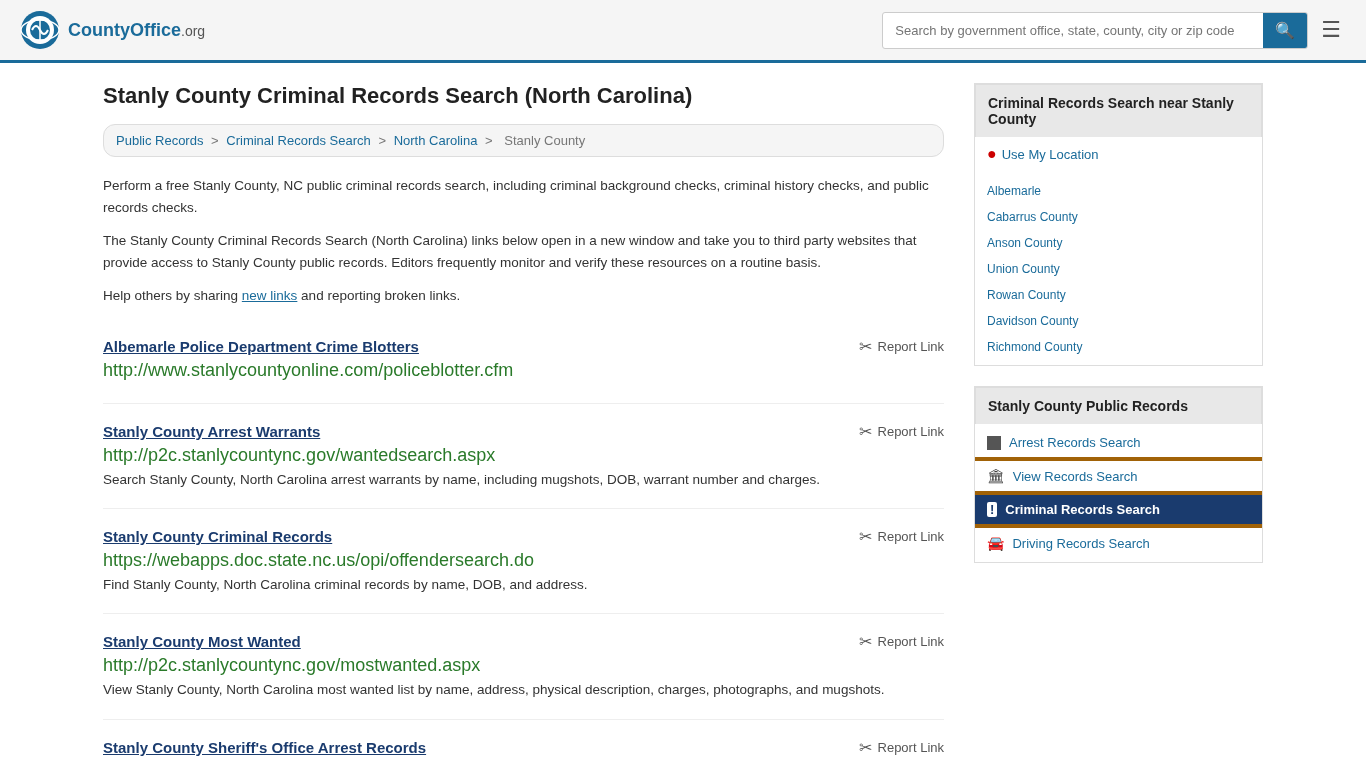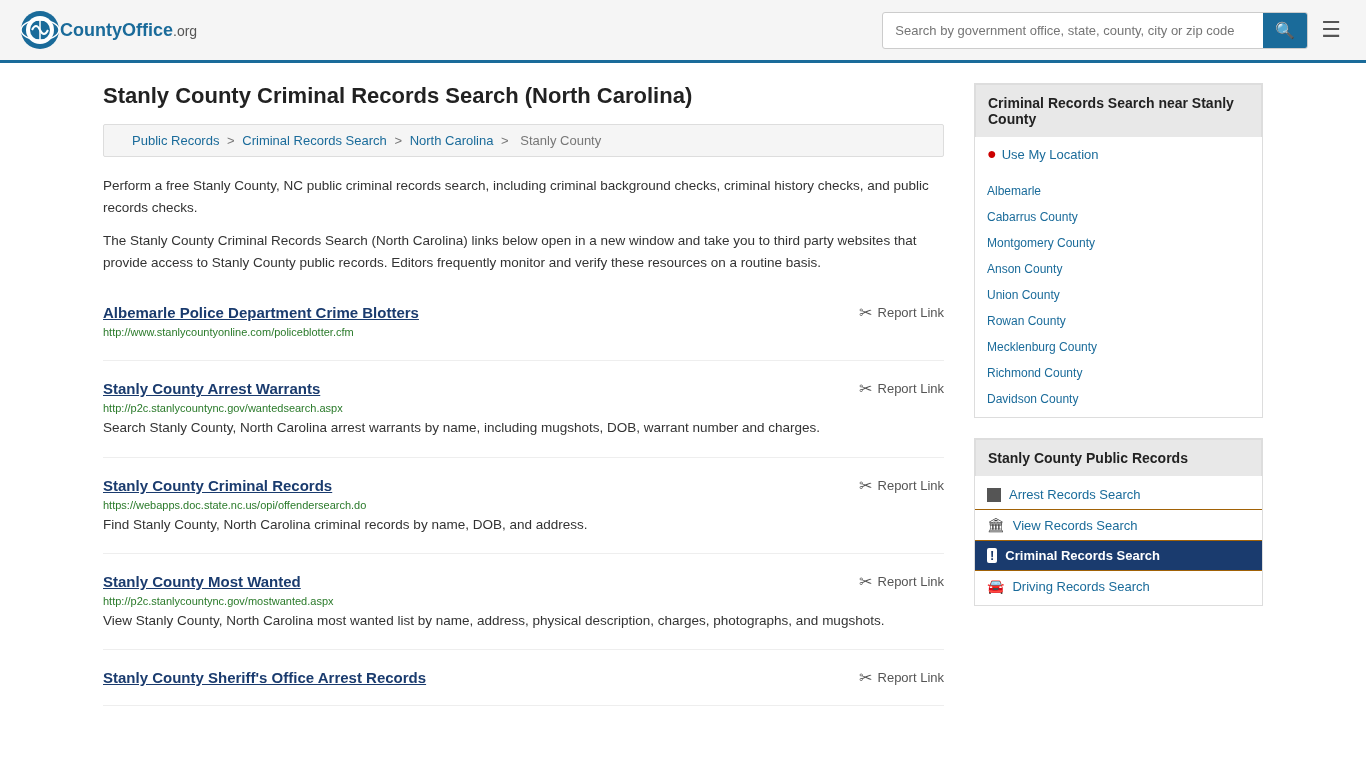--- a/index.html
+++ b/index.html
@@ -10,21 +10,21 @@
       background: #f5f5f5;
       border-bottom: 3px solid #1a6b9a;
       padding: 10px 20px;
       display: flex;
       align-items: center;
       justify-content: space-between;
     }
     .logo-area {
       display: flex;
       align-items: center;
-      gap: 0;
+      gap: 8px;
     }
     .logo-icon {
       width: 40px;
       height: 40px;
     }
     .search-area {
       display: flex;
       align-items: center;
       gap: 8px;
     }
@@ -74,24 +74,24 @@
     }
     .page-title {
       font-size: 22px;
       font-weight: bold;
       color: #222;
       margin-bottom: 15px;
     }
     .breadcrumb {
       background: #f5f5f5;
       border: 1px solid #ddd;
-      padding: 8px 28px;
+      padding: 8px 12px;
       font-size: 13px;
       margin-bottom: 18px;
-      border-radius: 2px;
+      border-radius: 12px;
     }
     .breadcrumb a {
       color: #1a6b9a;
       text-decoration: none;
     }
     .breadcrumb span {
       color: #777;
       margin: 0 4px;
     }
     .description {
@@ -129,21 +129,21 @@
       font-size: 13px;
       color: #555;
       cursor: pointer;
       white-space: nowrap;
     }
     .report-icon {
       font-size: 16px;
     }
     .result-url {
       color: #2a7a2a;
-      font-size: 11px;
+      font-size: 18px;
       margin: 4px 0;
     }
     .result-desc {
       font-size: 13.5px;
       color: #333;
       line-height: 1.5;
     }
 
     
     .sidebar {
@@ -194,21 +194,21 @@
     .sidebar-records-list {
       list-style: none;
       padding: 4px 0;
     }
     .sidebar-records-list li {
       display: flex;
       align-items: center;
       gap: 8px;
       padding: 7px 12px;
       font-size: 13px;
-      border-bottom: 1px solid #a16207;
+      border-bottom: 4px solid #a16207;
     }
     .sidebar-records-list li:last-child {
       border-bottom: none;
     }
     .sidebar-records-list li a {
       color: #1a6b9a;
       text-decoration: none;
     }
     .sidebar-records-list li.active {
       background: #1a3b6e;
@@ -254,20 +254,23 @@
       <span> &gt; </span>
       <a href="#">Criminal Records Search</a>
       <span> &gt; </span>
       <a href="#">North Carolina</a>
       <span> &gt; </span>
       <span>Stanly County</span>
     </div>
 
     <p class="description">Perform a free Stanly County, NC public criminal records search, including criminal background checks, criminal history checks, and public records checks.</p>
     <p class="description">The Stanly County Criminal Records Search (North Carolina) links below open in a new window and take you to third party websites that provide access to Stanly County public records. Editors frequently monitor and verify these resources on a routine basis.</p>
+    <p class="description">
+      <span>Help others by sharing </span><a href="#">new links</a><span> and reporting broken links.</span>
+    </p>
 
     <div>
 
       <div class="result-item">
         <div class="result-title-row">
           <a class="result-title" href="#">Albemarle Police Department Crime Blotters</a>
           <div class="report-link">
             <span class="report-icon">✂</span>
             <span>Report Link</span>
           </div>
@@ -328,27 +331,25 @@
 
     <div class="sidebar-section">
       <div class="sidebar-section-title">Criminal Records Search near Stanly County</div>
       <div class="use-location">
         <span class="location-dot">●</span>
         <span>Use My Location</span>
       </div>
       <ul class="sidebar-list">
         <li><a href="#">Albemarle</a></li>
         <li><a href="#">Cabarrus County</a></li>
-        <li><a href="#">Montgomery County</a></li>
         <li><a href="#">Anson County</a></li>
         <li><a href="#">Union County</a></li>
         <li><a href="#">Rowan County</a></li>
-        <li><a href="#">Mecklenburg County</a></li>
+        <li><a href="#">Davidson County</a></li>
         <li><a href="#">Richmond County</a></li>
-        <li><a href="#">Davidson County</a></li>
       </ul>
     </div>
 
     <div class="sidebar-section">
       <div class="sidebar-section-title">Stanly County Public Records</div>
       <ul class="sidebar-records-list">
         <li>
           <span style="display:inline-block;width:14px;height:14px;background:#555;flex-shrink:0;"></span>
           <a href="#">Arrest Records Search</a>
         </li>

